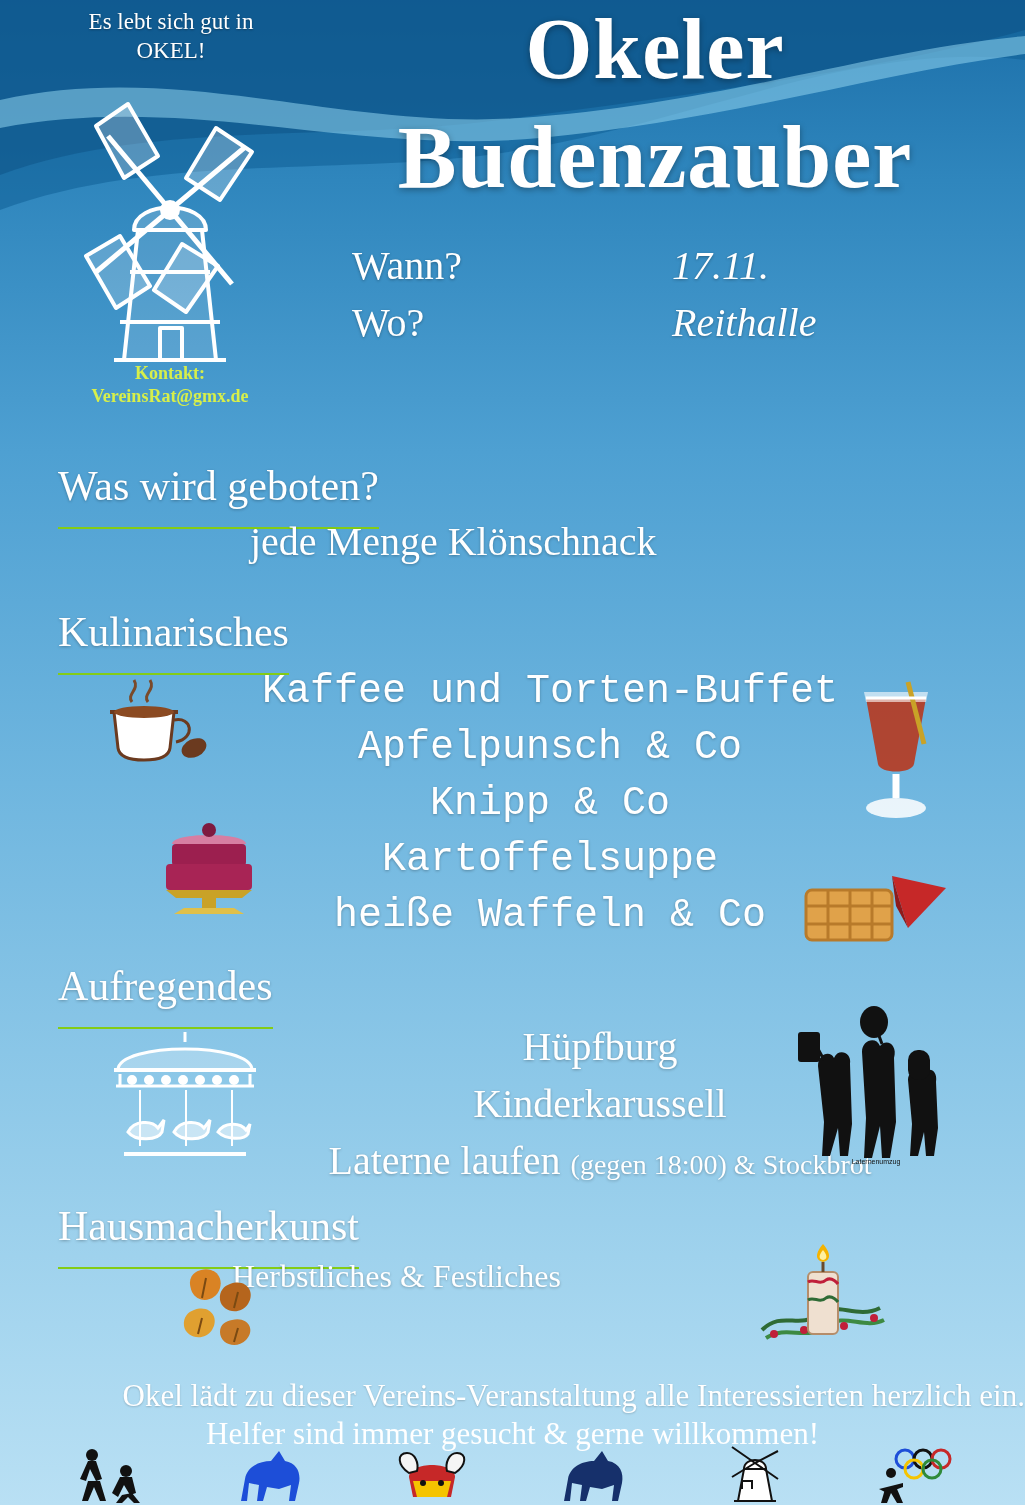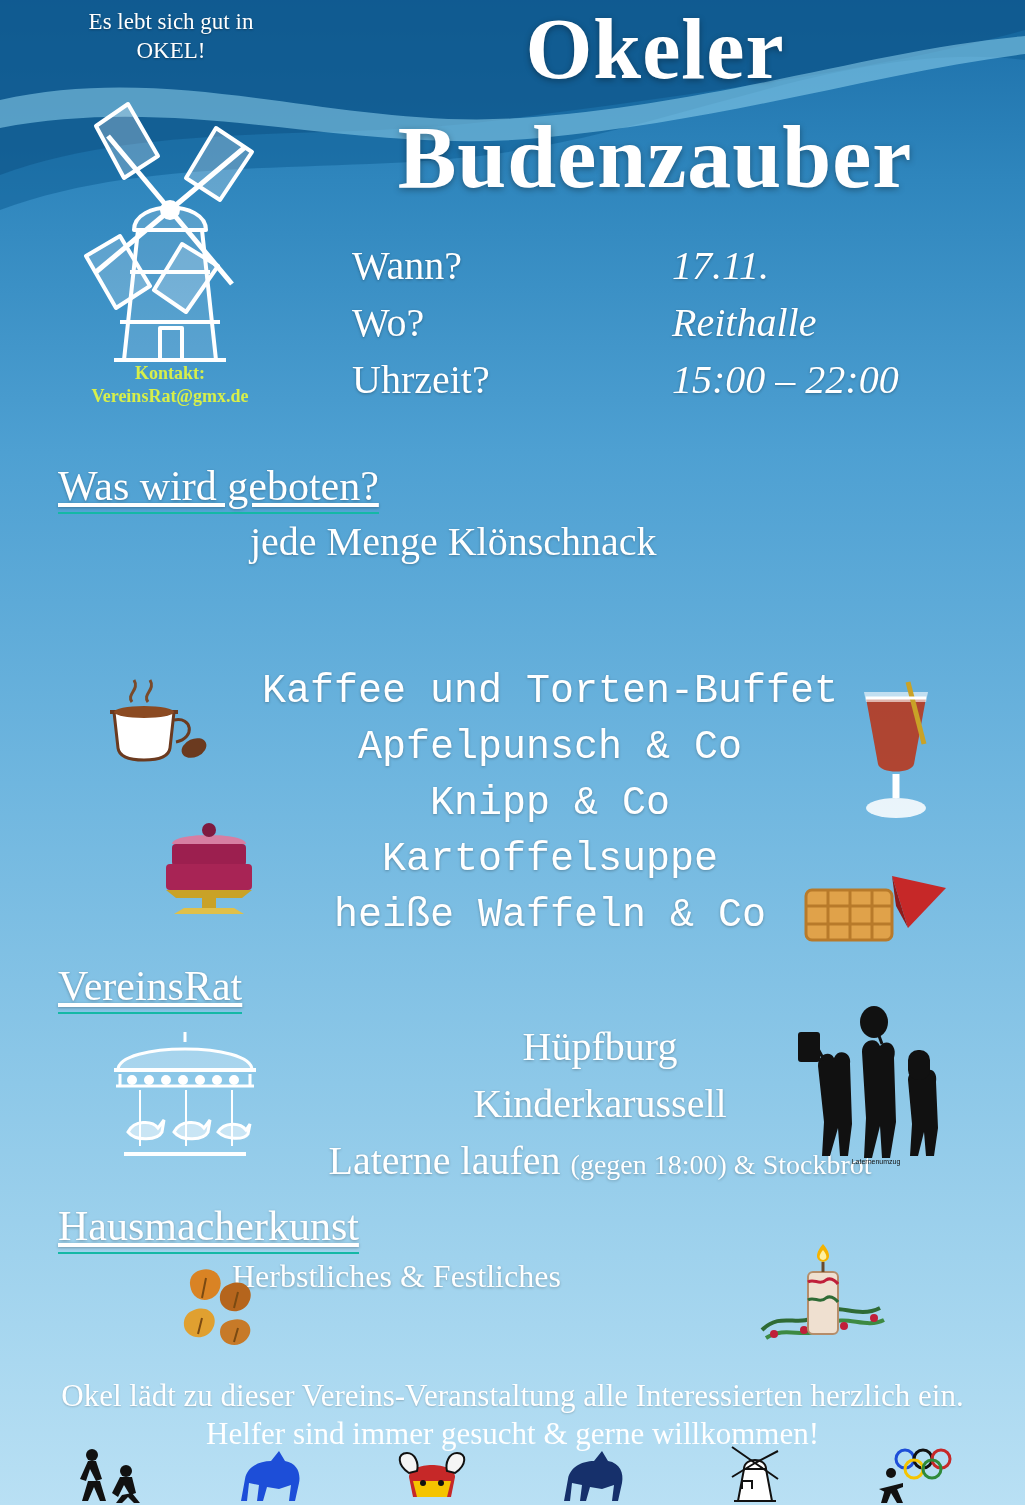--- a/index.html
+++ b/index.html
@@ -93,25 +93,24 @@
   .facts-row {
     display: flex;
   }
   .facts-q { width: 320px; }
   .facts-a { flex: 1; font-style: italic; }
 
   
   .section-head {
     position: absolute;
     font-size: 42px;
-    border-bottom: 2px solid #14b8a6;
-    padding-bottom: 2px;
+    border-bottom: 2px solid #84cc16;
+    padding-bottom: 17px;
     text-shadow: 0 1px 3px rgba(0,0,0,.28);
     white-space: nowrap;
-    text-decoration: underline;
   }
 
   .sec-offer { top: 462px; left: 58px; }
   .sec-culinary { top: 608px; left: 58px; }
   .sec-exciting { top: 962px; left: 58px; }
   .sec-crafts { top: 1202px; left: 58px; }
 
   .offer-text {
     position: absolute;
     top: 518px;
@@ -153,21 +152,21 @@
     font-size: 32px;
     text-shadow: 0 1px 3px rgba(0,0,0,.28);
   }
 
   
   .footer-main {
     position: absolute;
     top: 1378px;
     left: 0;
     width: 1025px;
-    text-align: center;
+    text-align: right;
     font-size: 31px;
     color: #ffffff;
     text-shadow: 0 1px 2px rgba(0,0,0,.2);
   }
   .footer-sub {
     position: absolute;
     top: 1416px;
     left: 0;
     width: 1025px;
     text-align: center;
@@ -252,29 +251,26 @@
 
   <div class="facts">
     <div class="facts-row">
       <div class="facts-q">Wann?</div>
       <div class="facts-a">17.11.</div>
     </div>
     <div class="facts-row">
       <div class="facts-q">Wo?</div>
       <div class="facts-a">Reithalle</div>
     </div>
-    <div class="facts-row">
-      <div class="facts-q">Uhrzeit?</div>
-      <div class="facts-a">15:00 – 22:00</div>
-    </div>
   </div>
 
   <div class="section-head sec-offer">Was wird geboten?</div>
   <div class="offer-text">jede Menge Klönschnack</div>
 
+  <div class="section-head sec-culinary">Kulinarisches</div>
   <div class="culinary-list">
     <div>Kaffee und Torten-Buffet</div>
     <div>Apfelpunsch &amp; Co</div>
     <div>Knipp &amp; Co</div>
     <div>Kartoffelsuppe</div>
     <div>heiße Waffeln &amp; Co</div>
   </div>
 
   <svg class="art art-coffee" viewBox="0 0 116 96">
     <g fill="none" stroke="#6b3a1f" stroke-width="3">
@@ -312,21 +308,21 @@
 
   <svg class="art art-waffle" viewBox="0 0 150 84">
     <g>
       <rect x="6" y="24" width="86" height="50" rx="6" fill="#e0a24a" stroke="#b87a2a" stroke-width="3"></rect>
       <path d="M28 24 L28 74 M50 24 L50 74 M72 24 L72 74 M6 40 L92 40 M6 58 L92 58" stroke="#b87a2a" stroke-width="3"></path>
       <path d="M92 10 L146 22 L108 62 Z" fill="#c62828"></path>
       <path d="M92 10 L108 62 L96 40 Z" fill="#8e1b1b"></path>
     </g>
   </svg>
 
-  <div class="section-head sec-exciting">VereinsRat</div>
+  <div class="section-head sec-exciting">Aufregendes</div>
   <div class="exciting-list">
     <div>Hüpfburg</div>
     <div>Kinderkarussell</div>
     <div>
       <span>Laterne laufen</span>
       <span class="small">(gegen 18:00) &amp; Stockbrot</span>
     </div>
   </div>
 
   <svg class="art art-carousel" viewBox="0 0 170 140">

